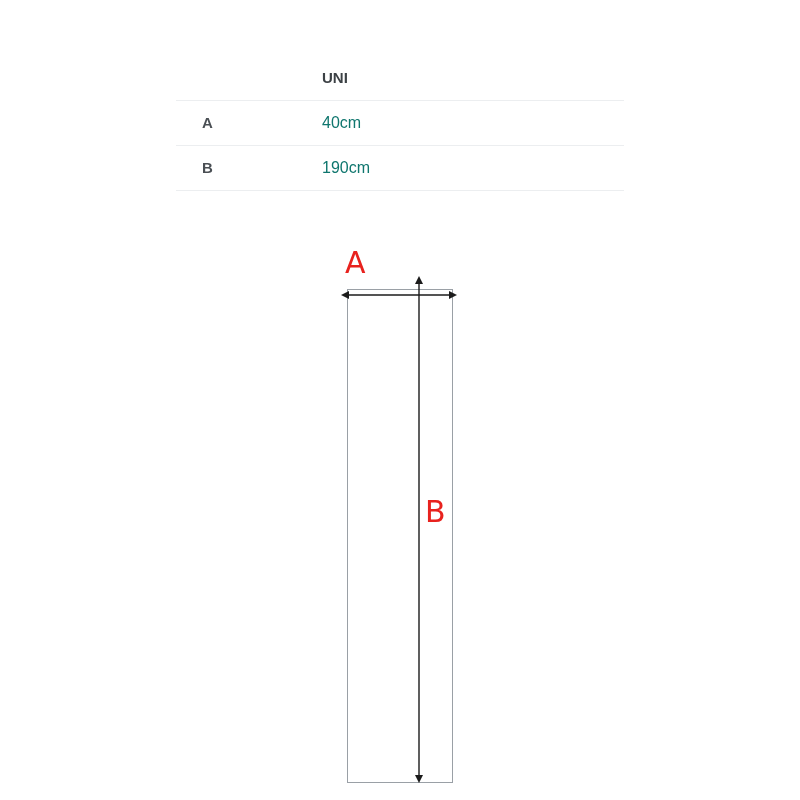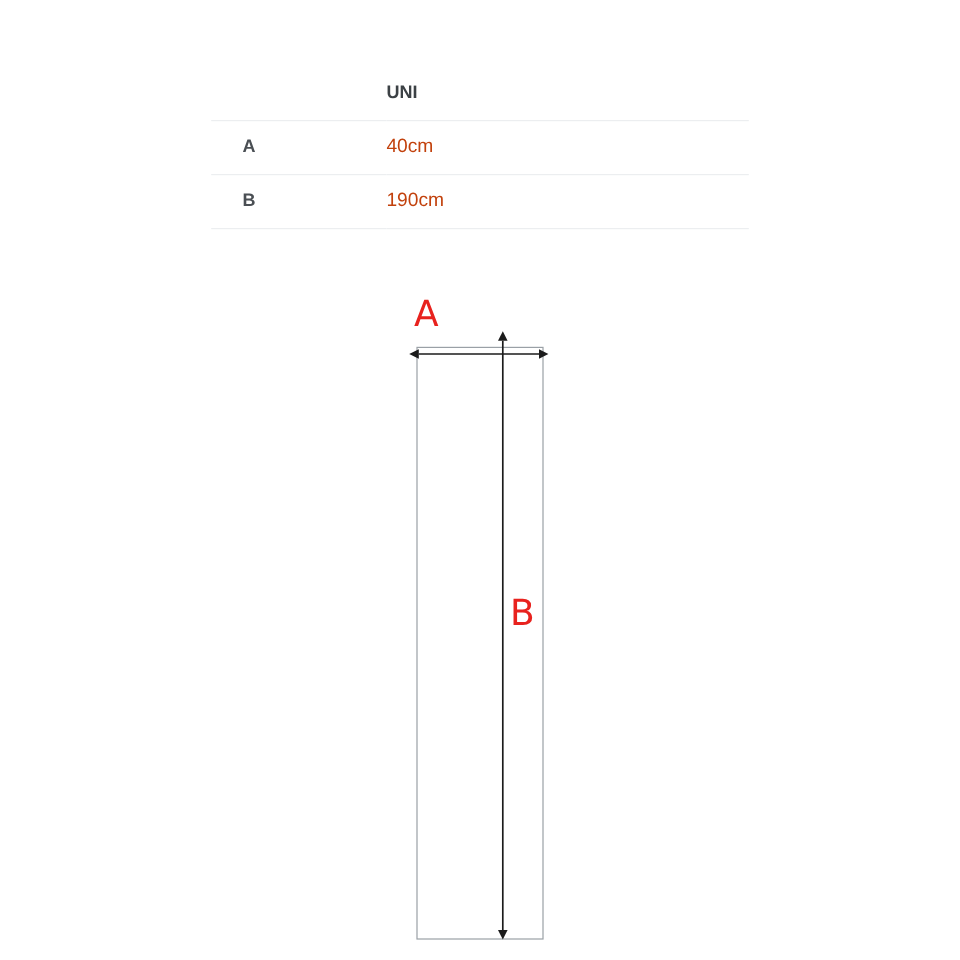--- a/index.html
+++ b/index.html
@@ -46,21 +46,21 @@
     padding-left: 26px;
     color: #4a4f54;
     font-weight: bold;
   }
   .size-table th.col-value {
     color: #3c4145;
     font-weight: bold;
     font-size: 15px;
   }
   .size-table td.col-value {
-    color: #c2410c;
+    color: #0f766e;
     font-size: 16px;
   }
   .size-table tr.head-row th.col-label {
     color: transparent;
   }
 
   
   .diagram {
     position: absolute;
     left: 0;

